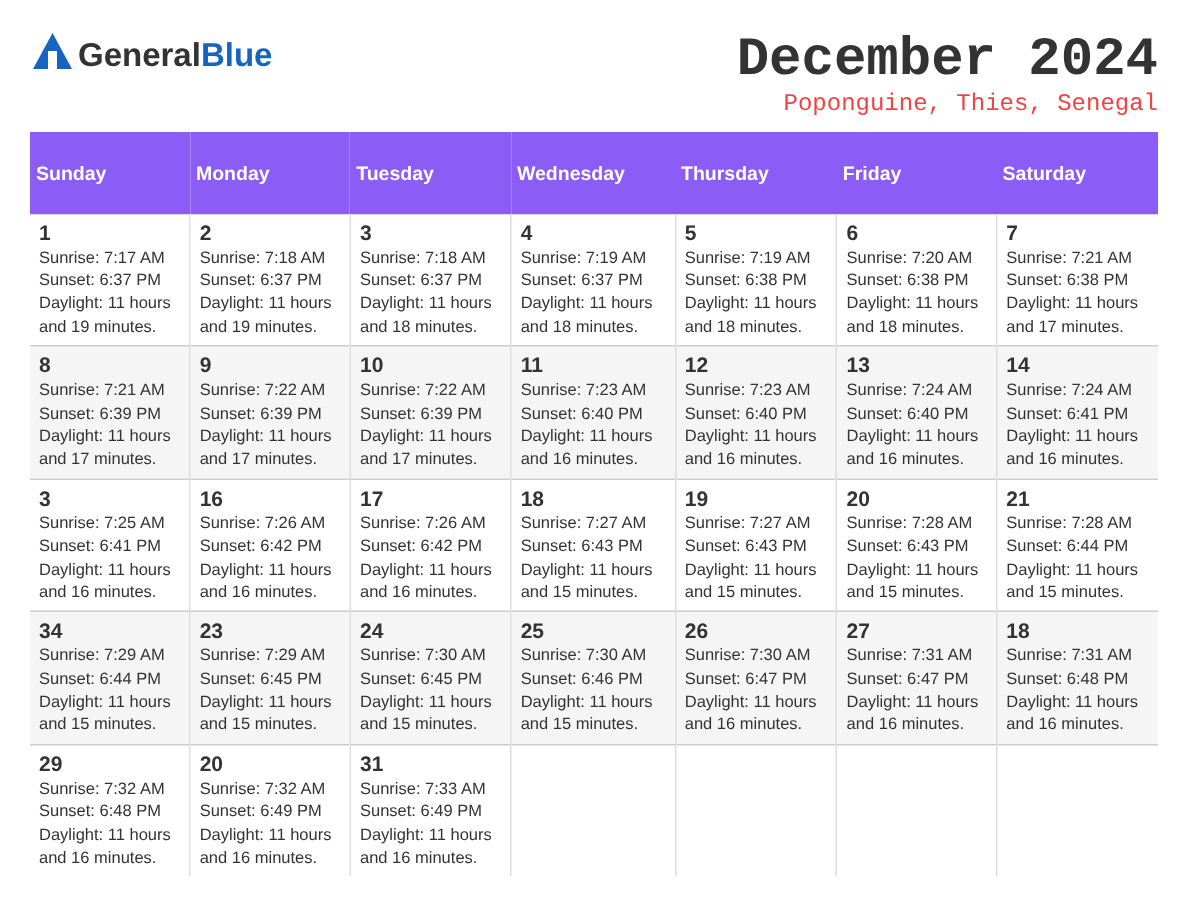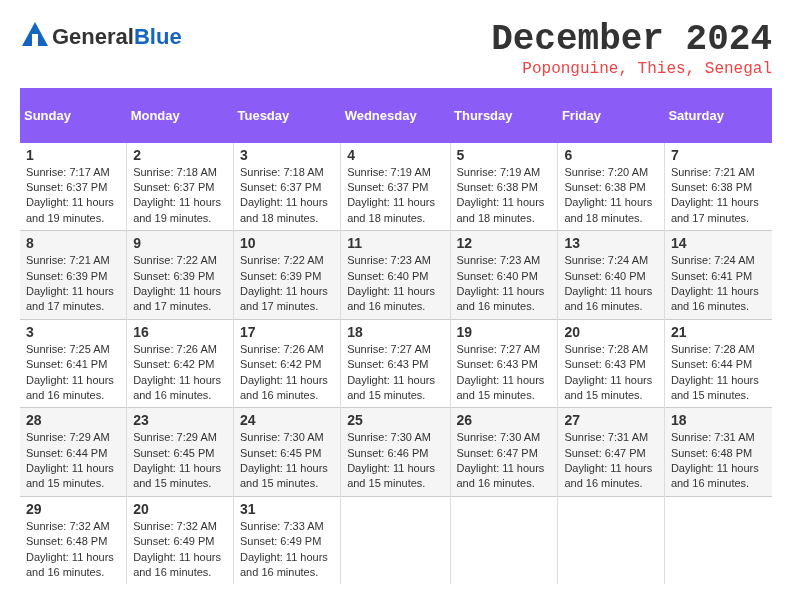--- a/index.html
+++ b/index.html
@@ -214,21 +214,21 @@
           <span class="day-num">20</span>
           <div class="day-info">Sunrise: 7:28 AM<br>Sunset: 6:43 PM<br>Daylight: 11 hours and 15 minutes.</div>
         </td>
         <td>
           <span class="day-num">21</span>
           <div class="day-info">Sunrise: 7:28 AM<br>Sunset: 6:44 PM<br>Daylight: 11 hours and 15 minutes.</div>
         </td>
       </tr>
       <tr>
         <td>
-          <span class="day-num">28</span>
+          <span class="day-num">34</span>
           <div class="day-info">Sunrise: 7:29 AM<br>Sunset: 6:44 PM<br>Daylight: 11 hours and 15 minutes.</div>
         </td>
         <td>
           <span class="day-num">23</span>
           <div class="day-info">Sunrise: 7:29 AM<br>Sunset: 6:45 PM<br>Daylight: 11 hours and 15 minutes.</div>
         </td>
         <td>
           <span class="day-num">24</span>
           <div class="day-info">Sunrise: 7:30 AM<br>Sunset: 6:45 PM<br>Daylight: 11 hours and 15 minutes.</div>
         </td>

